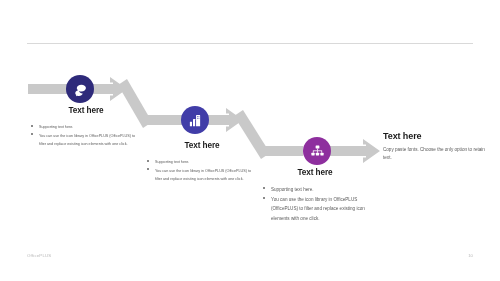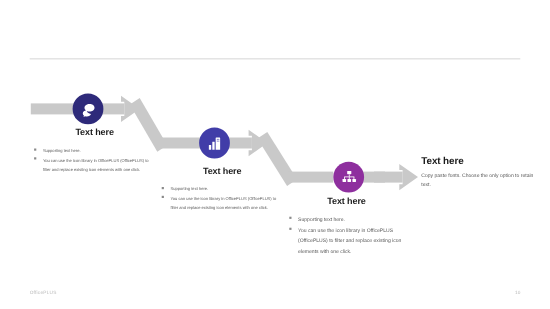--- a/index.html
+++ b/index.html
@@ -5,21 +5,21 @@
   * { box-sizing: border-box; margin: 0; padding: 0; }
   html, body { width: 500px; height: 281px; }
   body {
     font-family: "Liberation Sans", sans-serif;
     background: #ffffff;
     position: relative;
     overflow: hidden;
   }
   #slide {
     position: absolute;
-    left: 0; top: 10px;
+    left: 0; top: 0;
     width: 500px; height: 267px;
     background: #ffffff;
   }
 
   
   .top-rule {
     position: absolute;
     left: 27px; top: 43px;
     width: 446px; height: 1px;
     background: #d9d9d9;

